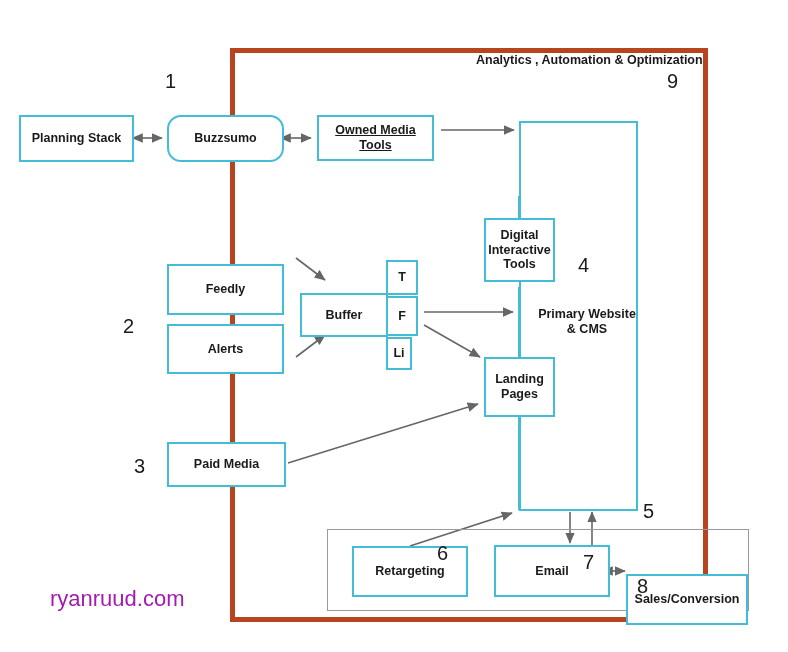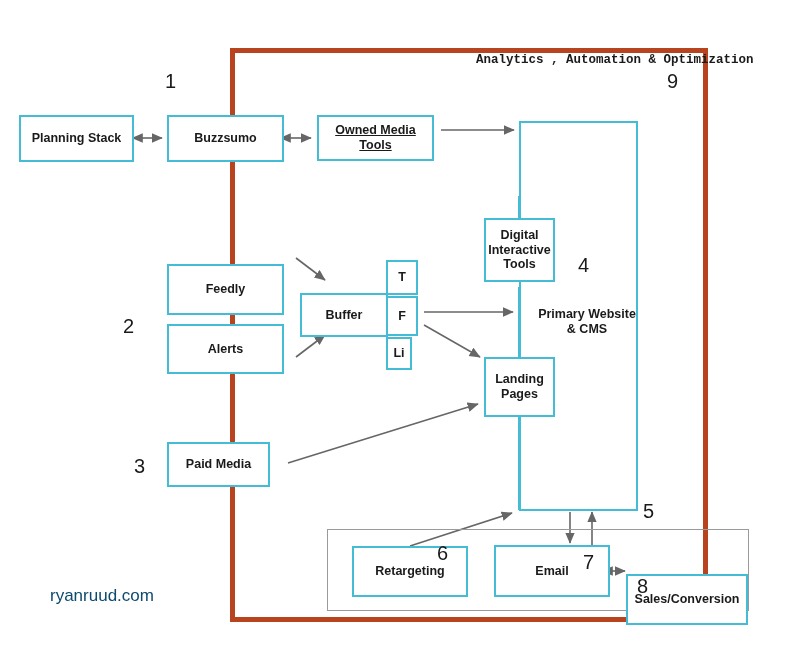--- a/index.html
+++ b/index.html
@@ -76,27 +76,27 @@
     text-align: center;
     line-height: 1.2;
     font-family: "Liberation Sans", sans-serif;
     margin-left: 8px;
   }
   .title-text {
     position: absolute;
     font-size: 12.5px;
     font-weight: bold;
     color: #1a1a1a;
-    font-family: Liberation Mono, monospace;
+    font-family: Liberation Sans, sans-serif;
     white-space: nowrap;
   }
   .watermark {
     position: absolute;
-    font-size: 17px;
-    color: #0c4a6e;
+    font-size: 22px;
+    color: #a21caf;
     font-family: "Liberation Sans", sans-serif;
   }
 </style>
 </head>
 <body>
 
 <div id="canvas">
 
   <div class="frame" style="left:230px; top:48px; width:478px; height:574px;"></div>
 
@@ -144,21 +144,21 @@
   <div class="node plain" style="left:519px; top:121px; width:119px; height:390px; border:2px solid #45bcd6;"></div>
 
   <div class="title-text" style="left:476px; top:53px;">Analytics , Automation &amp; Optimization</div>
 
   <div class="group-box" style="left:327px; top:529px; width:422px; height:82px;"></div>
 
   <div class="node" style="left:19px; top:115px; width:115px; height:47px;">
     <span>Planning Stack</span>
   </div>
 
-  <div class="node" style="left:167px; top:115px; width:117px; height:47px;">
+  <div class="node" style="left:167px; top:115px; width:117px; height:47px;border-radius:14px;">
     <span>Buzzsumo</span>
   </div>
 
   <div class="node" style="left:317px; top:115px; width:117px; height:46px;text-decoration:underline;">
     <span>Owned Media Tools</span>
   </div>
 
   <div class="node" style="left:167px; top:264px; width:117px; height:51px;">
     <span>Feedly</span>
   </div>
@@ -184,21 +184,21 @@
   </div>
 
   <div class="node" style="left:484px; top:218px; width:71px; height:64px;">
     <span>Digital Interactive Tools</span>
   </div>
 
   <div class="node" style="left:484px; top:357px; width:71px; height:60px;">
     <span>Landing Pages</span>
   </div>
 
-  <div class="node" style="left:167px; top:442px; width:103px; height:45px;">
+  <div class="node" style="left:167px; top:442px; width:119px; height:45px;">
     <span>Paid Media</span>
   </div>
 
   <div class="node" style="left:352px; top:546px; width:116px; height:51px;">
     <span>Retargeting</span>
   </div>
 
   <div class="node" style="left:494px; top:545px; width:116px; height:52px;">
     <span>Email</span>
   </div>

